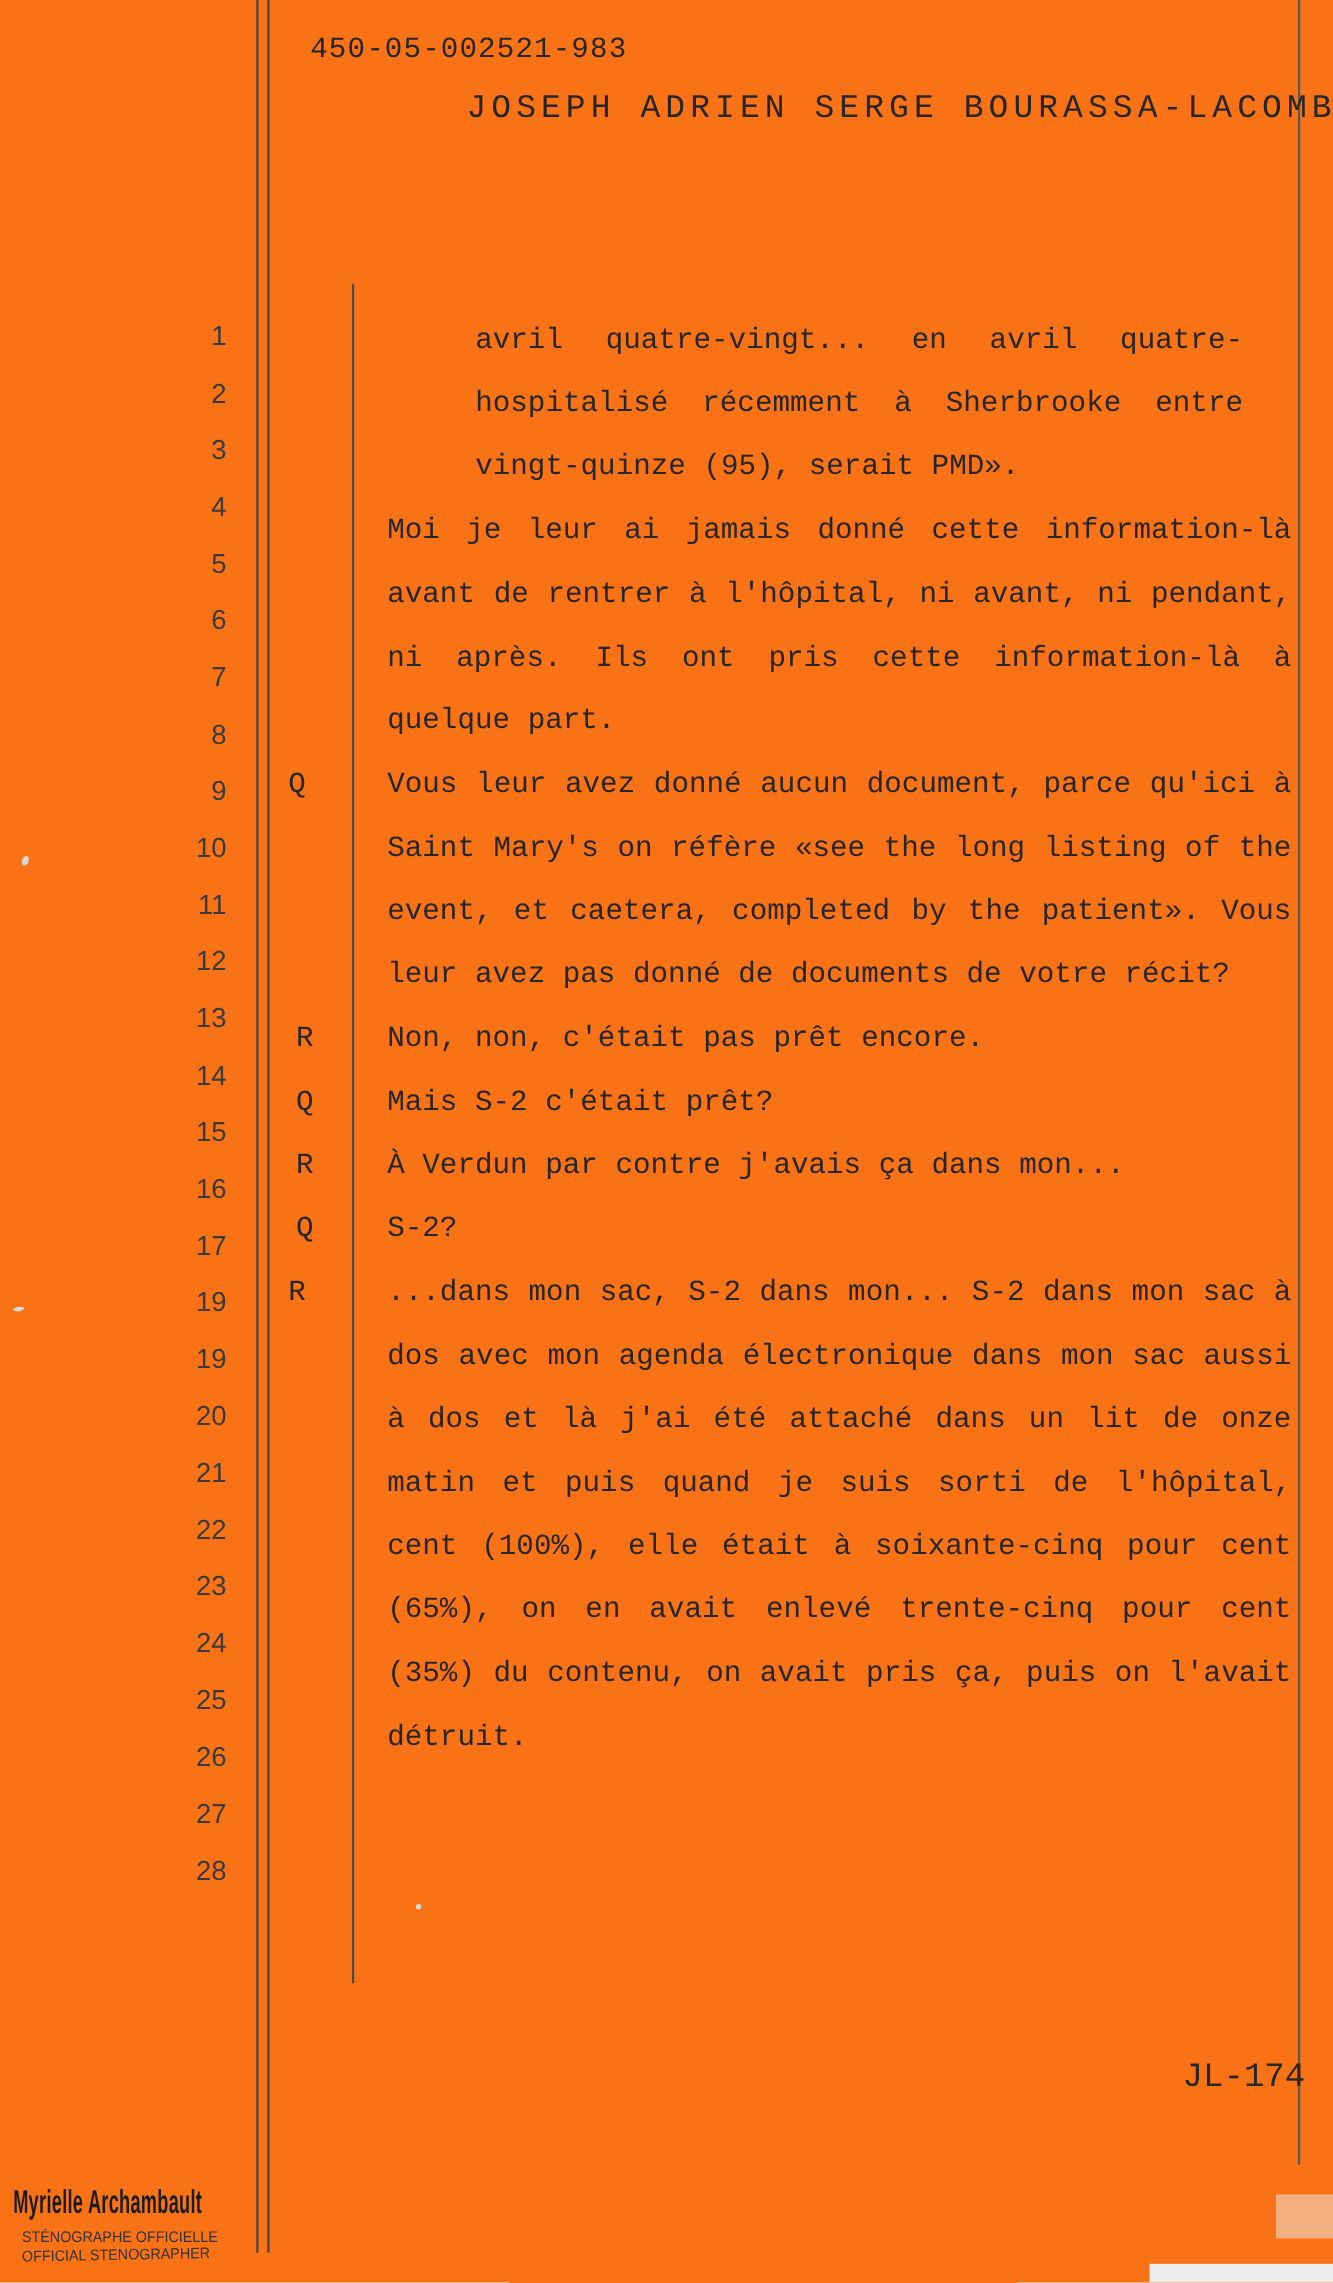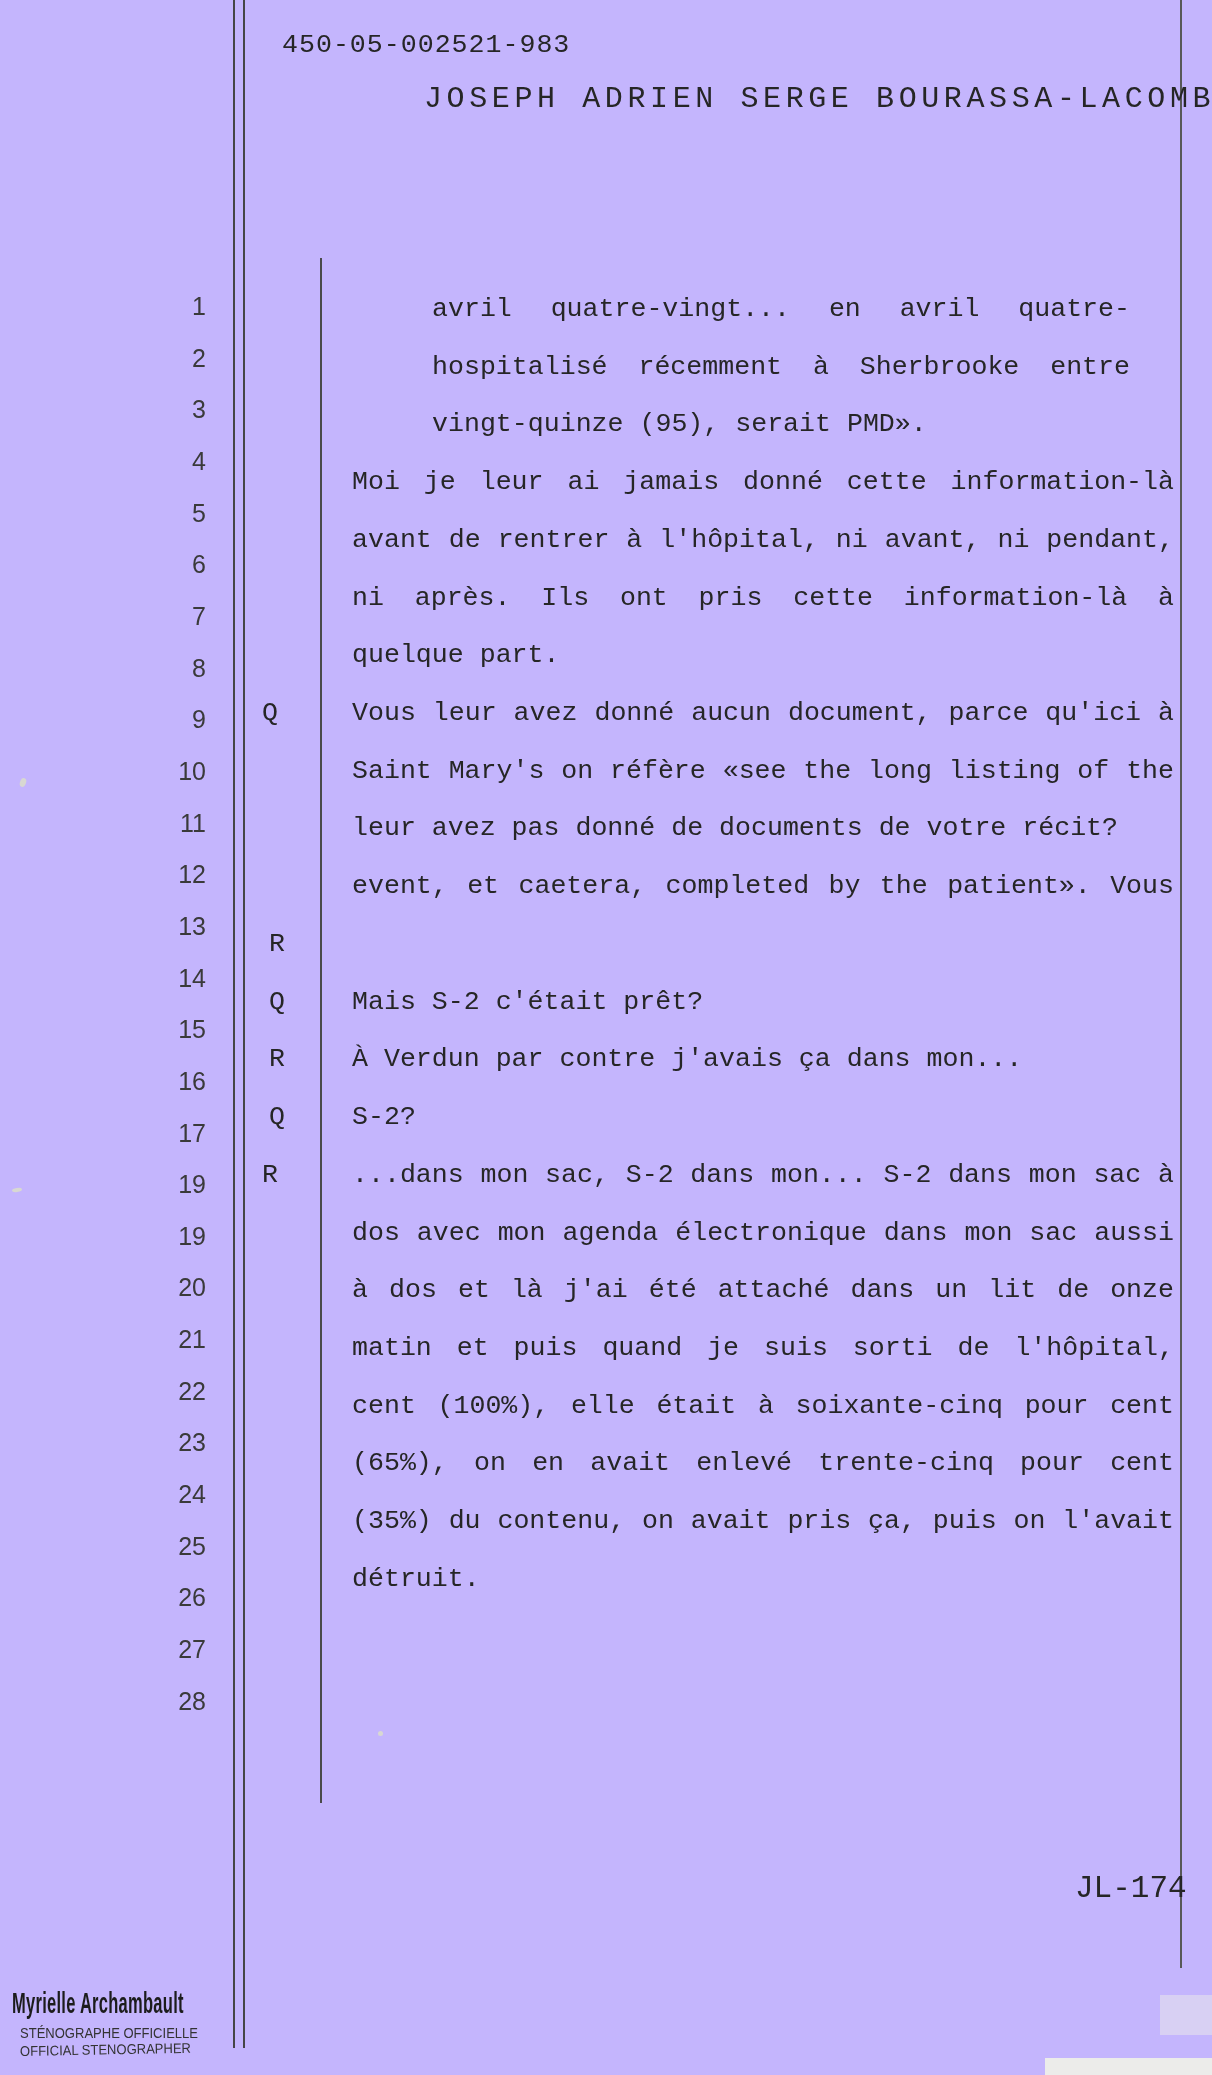--- a/index.html
+++ b/index.html
@@ -1,20 +1,20 @@
 <!DOCTYPE html>
 <html><head>
 <meta charset="utf-8">
 <style>
   html,body { margin:0; padding:0; background:#e8e8e6; }
   .page {
     position:relative;
     width:1212px; height:2075px;
     margin:0 auto;
-    background:#c4b5fd;
+    background:#f97316;
     overflow:hidden;
     font-family:"Liberation Mono","DejaVu Sans Mono",monospace;
     color:#262626;
   }
   
   .vrule { position:absolute; background:#454545; }
   .vrule.double-left  { left:233px; top:0; width:2px; height:2048px; }
   .vrule.double-right { left:243px; top:0; width:2px; height:2048px; }
   .vrule.text-rule    { left:320px; top:258px; width:2px; height:1545px; background:#4a4a4a; }
   .vrule.page-edge    { left:1180px; top:0; width:2px; height:1968px; background:#585858; }
@@ -127,23 +127,23 @@
   <div id="lines">
       <div class="tline indent just"><span>avril quatre-vingt... en avril quatre-</span></div>
       <div class="tline indent just"><span>hospitalisé récemment à Sherbrooke entre</span></div>
       <div class="tline indent"><span>vingt-quinze (95), serait PMD».</span></div>
       <div class="tline just"><span>Moi je leur ai jamais donné cette information-là</span></div>
       <div class="tline just"><span>avant de rentrer à l'hôpital, ni avant, ni pendant,</span></div>
       <div class="tline just"><span>ni après. Ils ont pris cette information-là à</span></div>
       <div class="tline"><span>quelque part.</span></div>
       <div class="tline just"><span class="marker">Q</span><span>Vous leur avez donné aucun document, parce qu'ici à</span></div>
       <div class="tline just"><span>Saint Mary's on réfère «</span><span class="it">see the long listing of the</span></div>
+      <div class="tline just"><span class="it">event, et caetera, completed by the patient</span><span>». Vous</span></div>
       <div class="tline"><span>leur avez pas donné de documents de votre récit?</span></div>
-      <div class="tline just"><span class="it">event, et caetera, completed by the patient</span><span>». Vous</span></div>
-      <div class="tline"><span class="marker">R</span></div>
+      <div class="tline"><span class="marker">R</span><span>Non, non, c'était pas prêt encore.</span></div>
       <div class="tline"><span class="marker">Q</span><span>Mais S-2 c'était prêt?</span></div>
       <div class="tline"><span class="marker">R</span><span>À Verdun par contre j'avais ça dans mon...</span></div>
       <div class="tline"><span class="marker">Q</span><span>S-2?</span></div>
       <div class="tline just"><span class="marker">R</span><span>...dans mon sac, S-2 dans mon... S-2 dans mon sac à</span></div>
       <div class="tline just"><span>dos avec mon agenda électronique dans mon sac aussi</span></div>
       <div class="tline just"><span>à dos et là j'ai été attaché dans un lit de onze</span></div>
       <div class="tline just"><span>matin et puis quand je suis sorti de l'hôpital,</span></div>
       <div class="tline just"><span>cent (100%), elle était à soixante-cinq pour cent</span></div>
       <div class="tline just"><span>(65%), on en avait enlevé trente-cinq pour cent</span></div>
       <div class="tline just"><span>(35%) du contenu, on avait pris ça, puis on l'avait</span></div>

